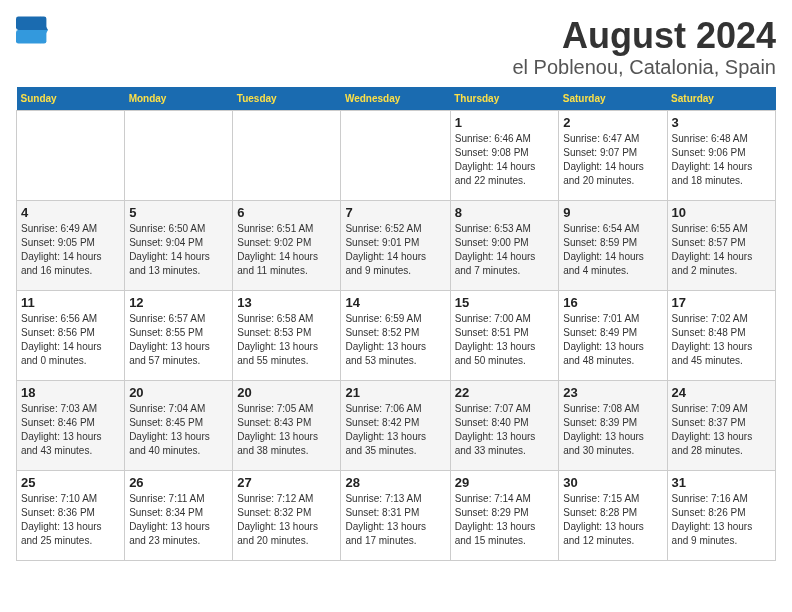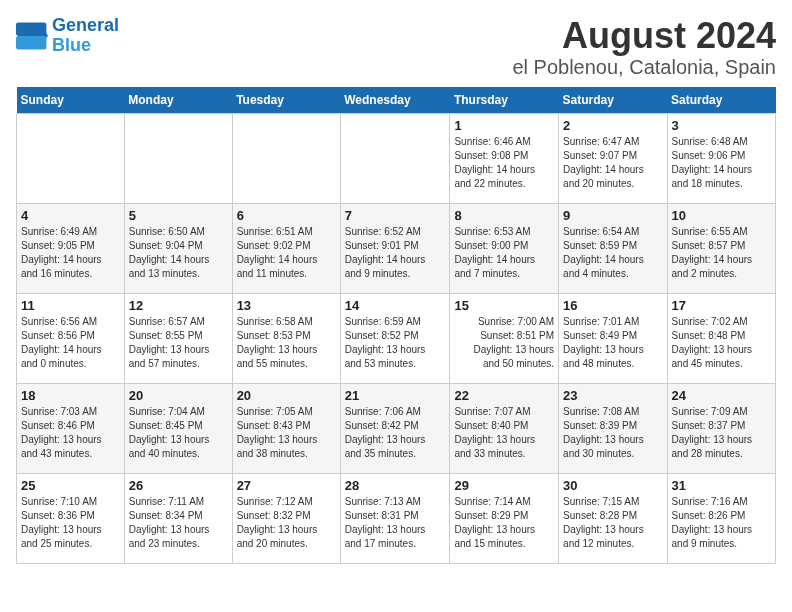--- a/index.html
+++ b/index.html
@@ -47,24 +47,24 @@
       font-size: 20px;
       color: #555;
     }
     table {
       width: 100%;
       border-collapse: collapse;
       font-size: 11px;
     }
     thead tr th {
       background-color: #1a6bb0;
-      color: #ffffff;
+      color: #fde047;
       padding: 6px 4px;
       text-align: left;
-      font-size: 12px;
+      font-size: 10px;
       font-weight: bold;
     }
     tbody tr td {
       border: 1px solid #ccc;
       vertical-align: top;
       padding: 4px;
       width: 113px;
       height: 90px;
       background: #fff;
     }
@@ -90,24 +90,20 @@
 <body>
 
 <div class="header-area">
   <div class="logo">
     <svg class="logo-icon" viewBox="0 0 40 34" xmlns="http://www.w3.org/2000/svg">
       <rect x="0" y="0" width="38" height="17" rx="3" fill="#1a6bb0"></rect>
       <rect x="0" y="17" width="38" height="17" rx="3" fill="#3399dd"></rect>
       <polygon points="30,0 40,17 30,17" fill="#1a6bb0"></polygon>
       <polygon points="30,17 40,17 30,34" fill="#3399dd"></polygon>
     </svg>
-    <div class="logo-text">
-      <div><span>General</span></div>
-      <div><span style="color:#3399dd">Blue</span></div>
-    </div>
   </div>
   <div class="title-area">
     <div class="main-title">August 2024</div>
     <div class="subtitle">el Poblenou, Catalonia, Spain</div>
   </div>
 </div>
 
 <table>
   <thead>
     <tr>
@@ -223,21 +219,21 @@
         </td>
         <td>
           <div class="day-number">14</div>
           <div class="day-detail" style="white-space: pre-line;">Sunrise: 6:59 AM
 Sunset: 8:52 PM
 Daylight: 13 hours
 and 53 minutes.</div>
         </td>
         <td>
           <div class="day-number">15</div>
-          <div class="day-detail" style="white-space: pre-line; text-align: right;">Sunrise: 7:00 AM
+          <div class="day-detail" style="white-space: pre-line;">Sunrise: 7:00 AM
 Sunset: 8:51 PM
 Daylight: 13 hours
 and 50 minutes.</div>
         </td>
         <td>
           <div class="day-number">16</div>
           <div class="day-detail" style="white-space: pre-line;">Sunrise: 7:01 AM
 Sunset: 8:49 PM
 Daylight: 13 hours
 and 48 minutes.</div>

